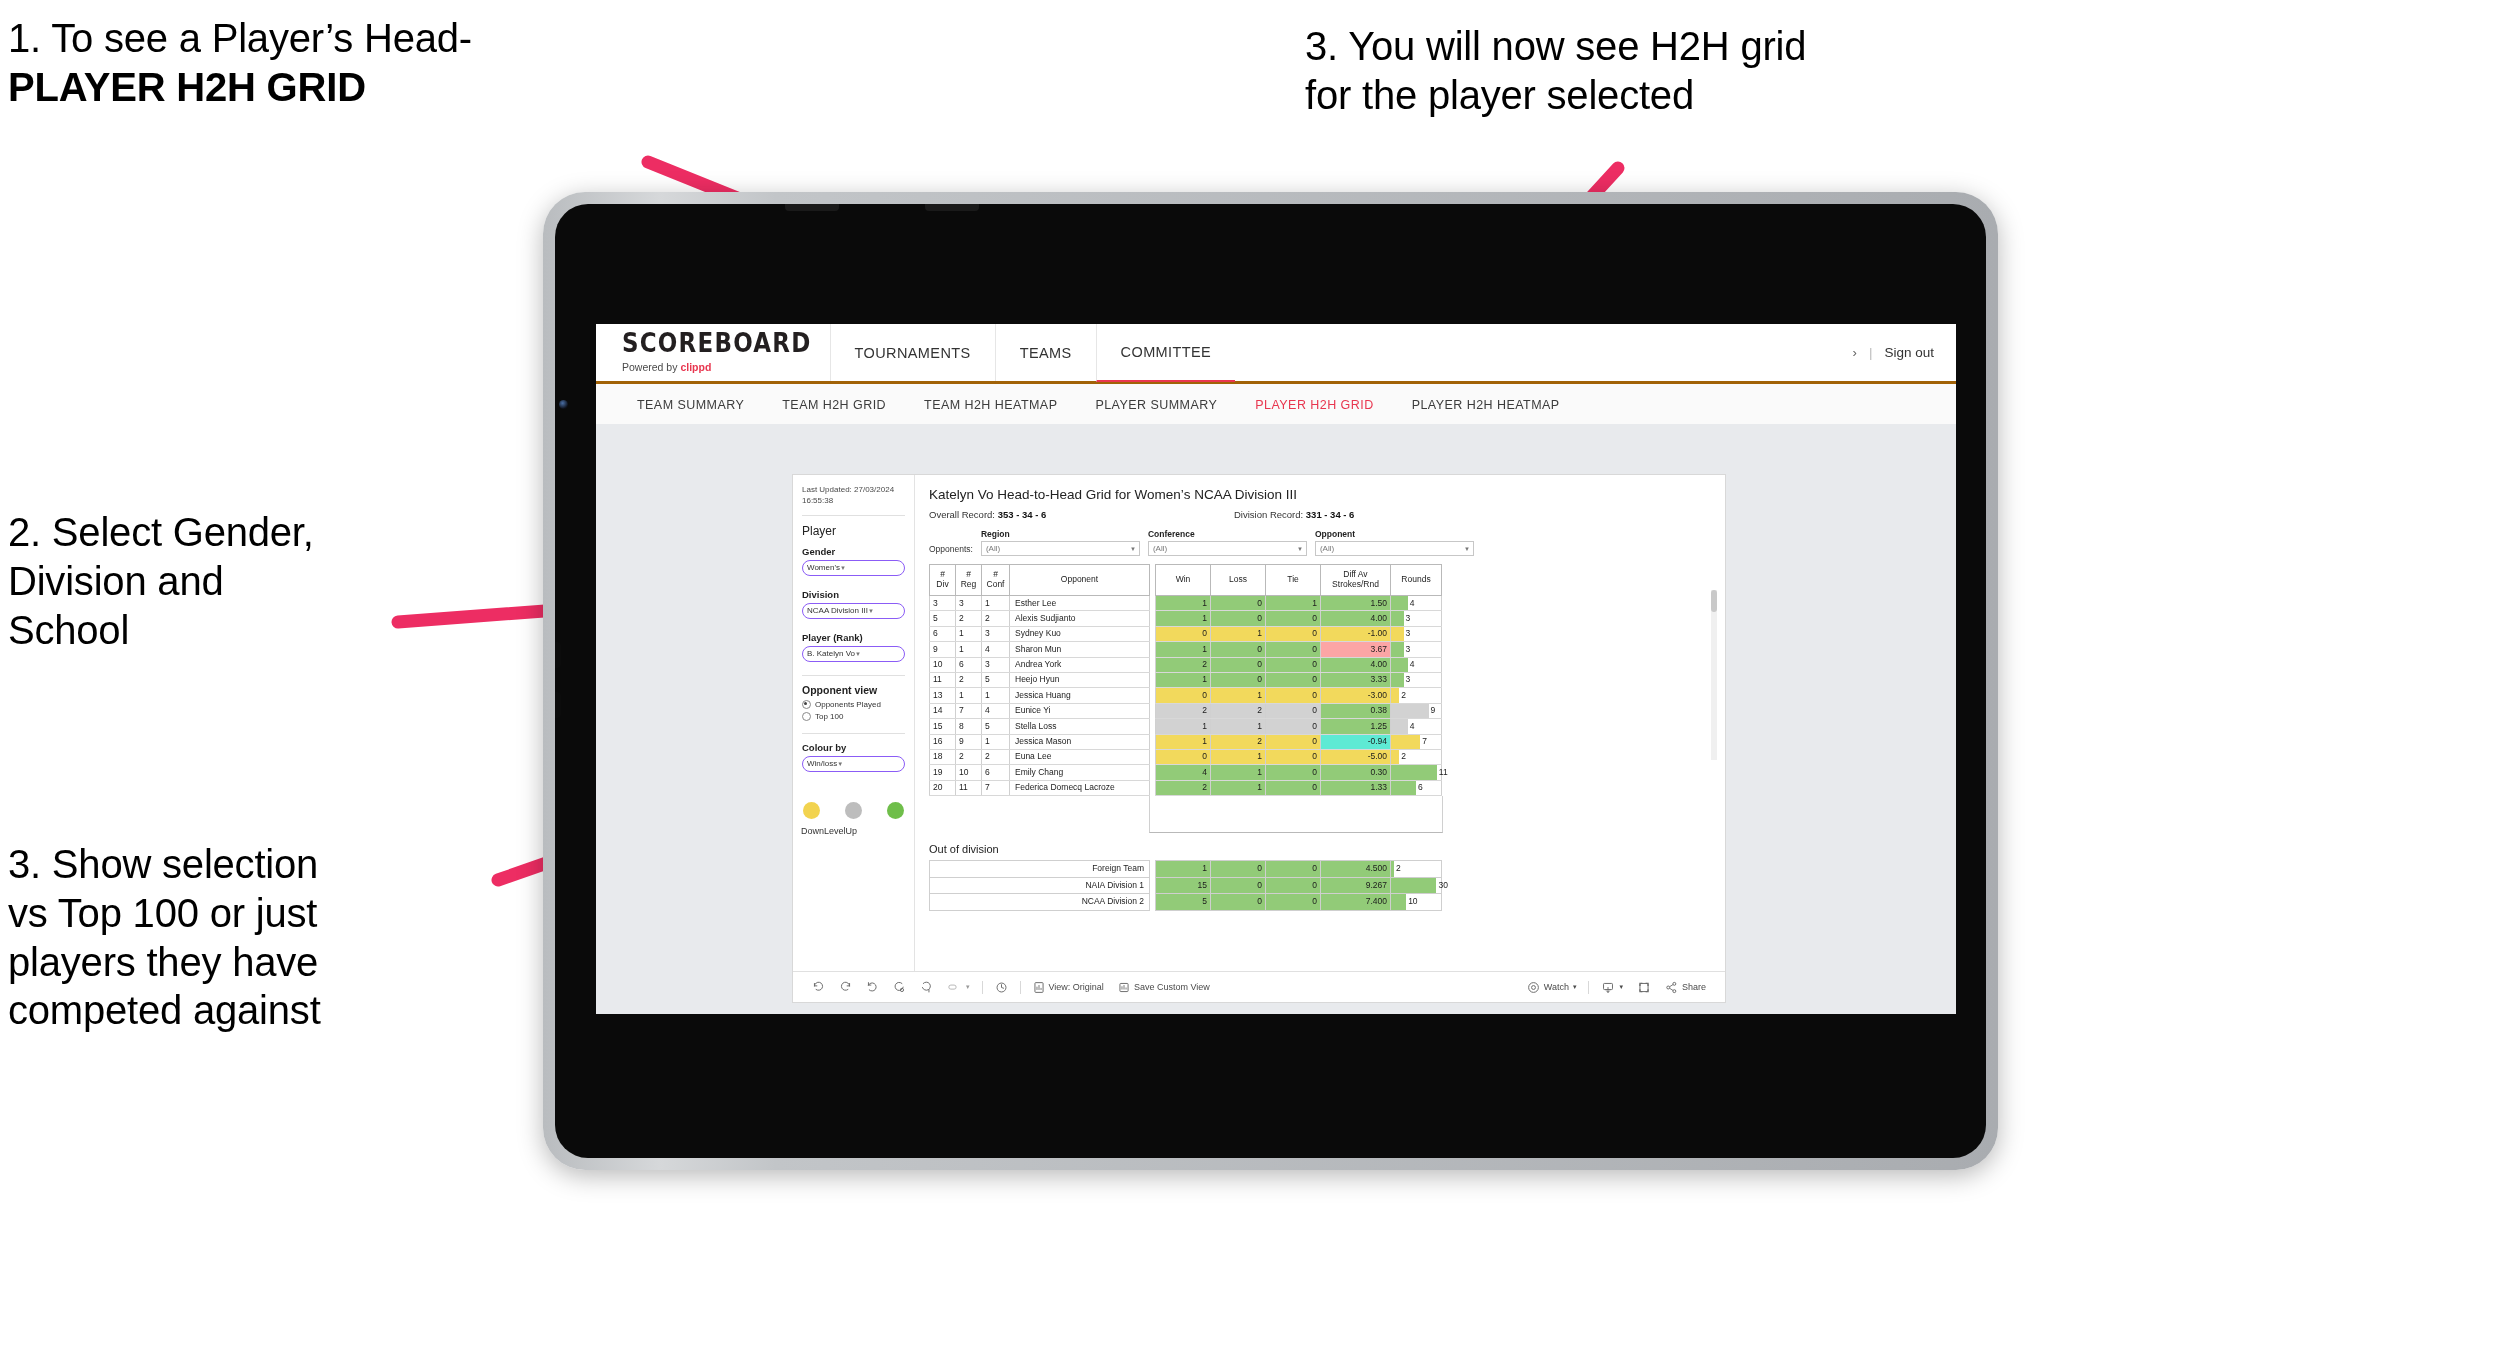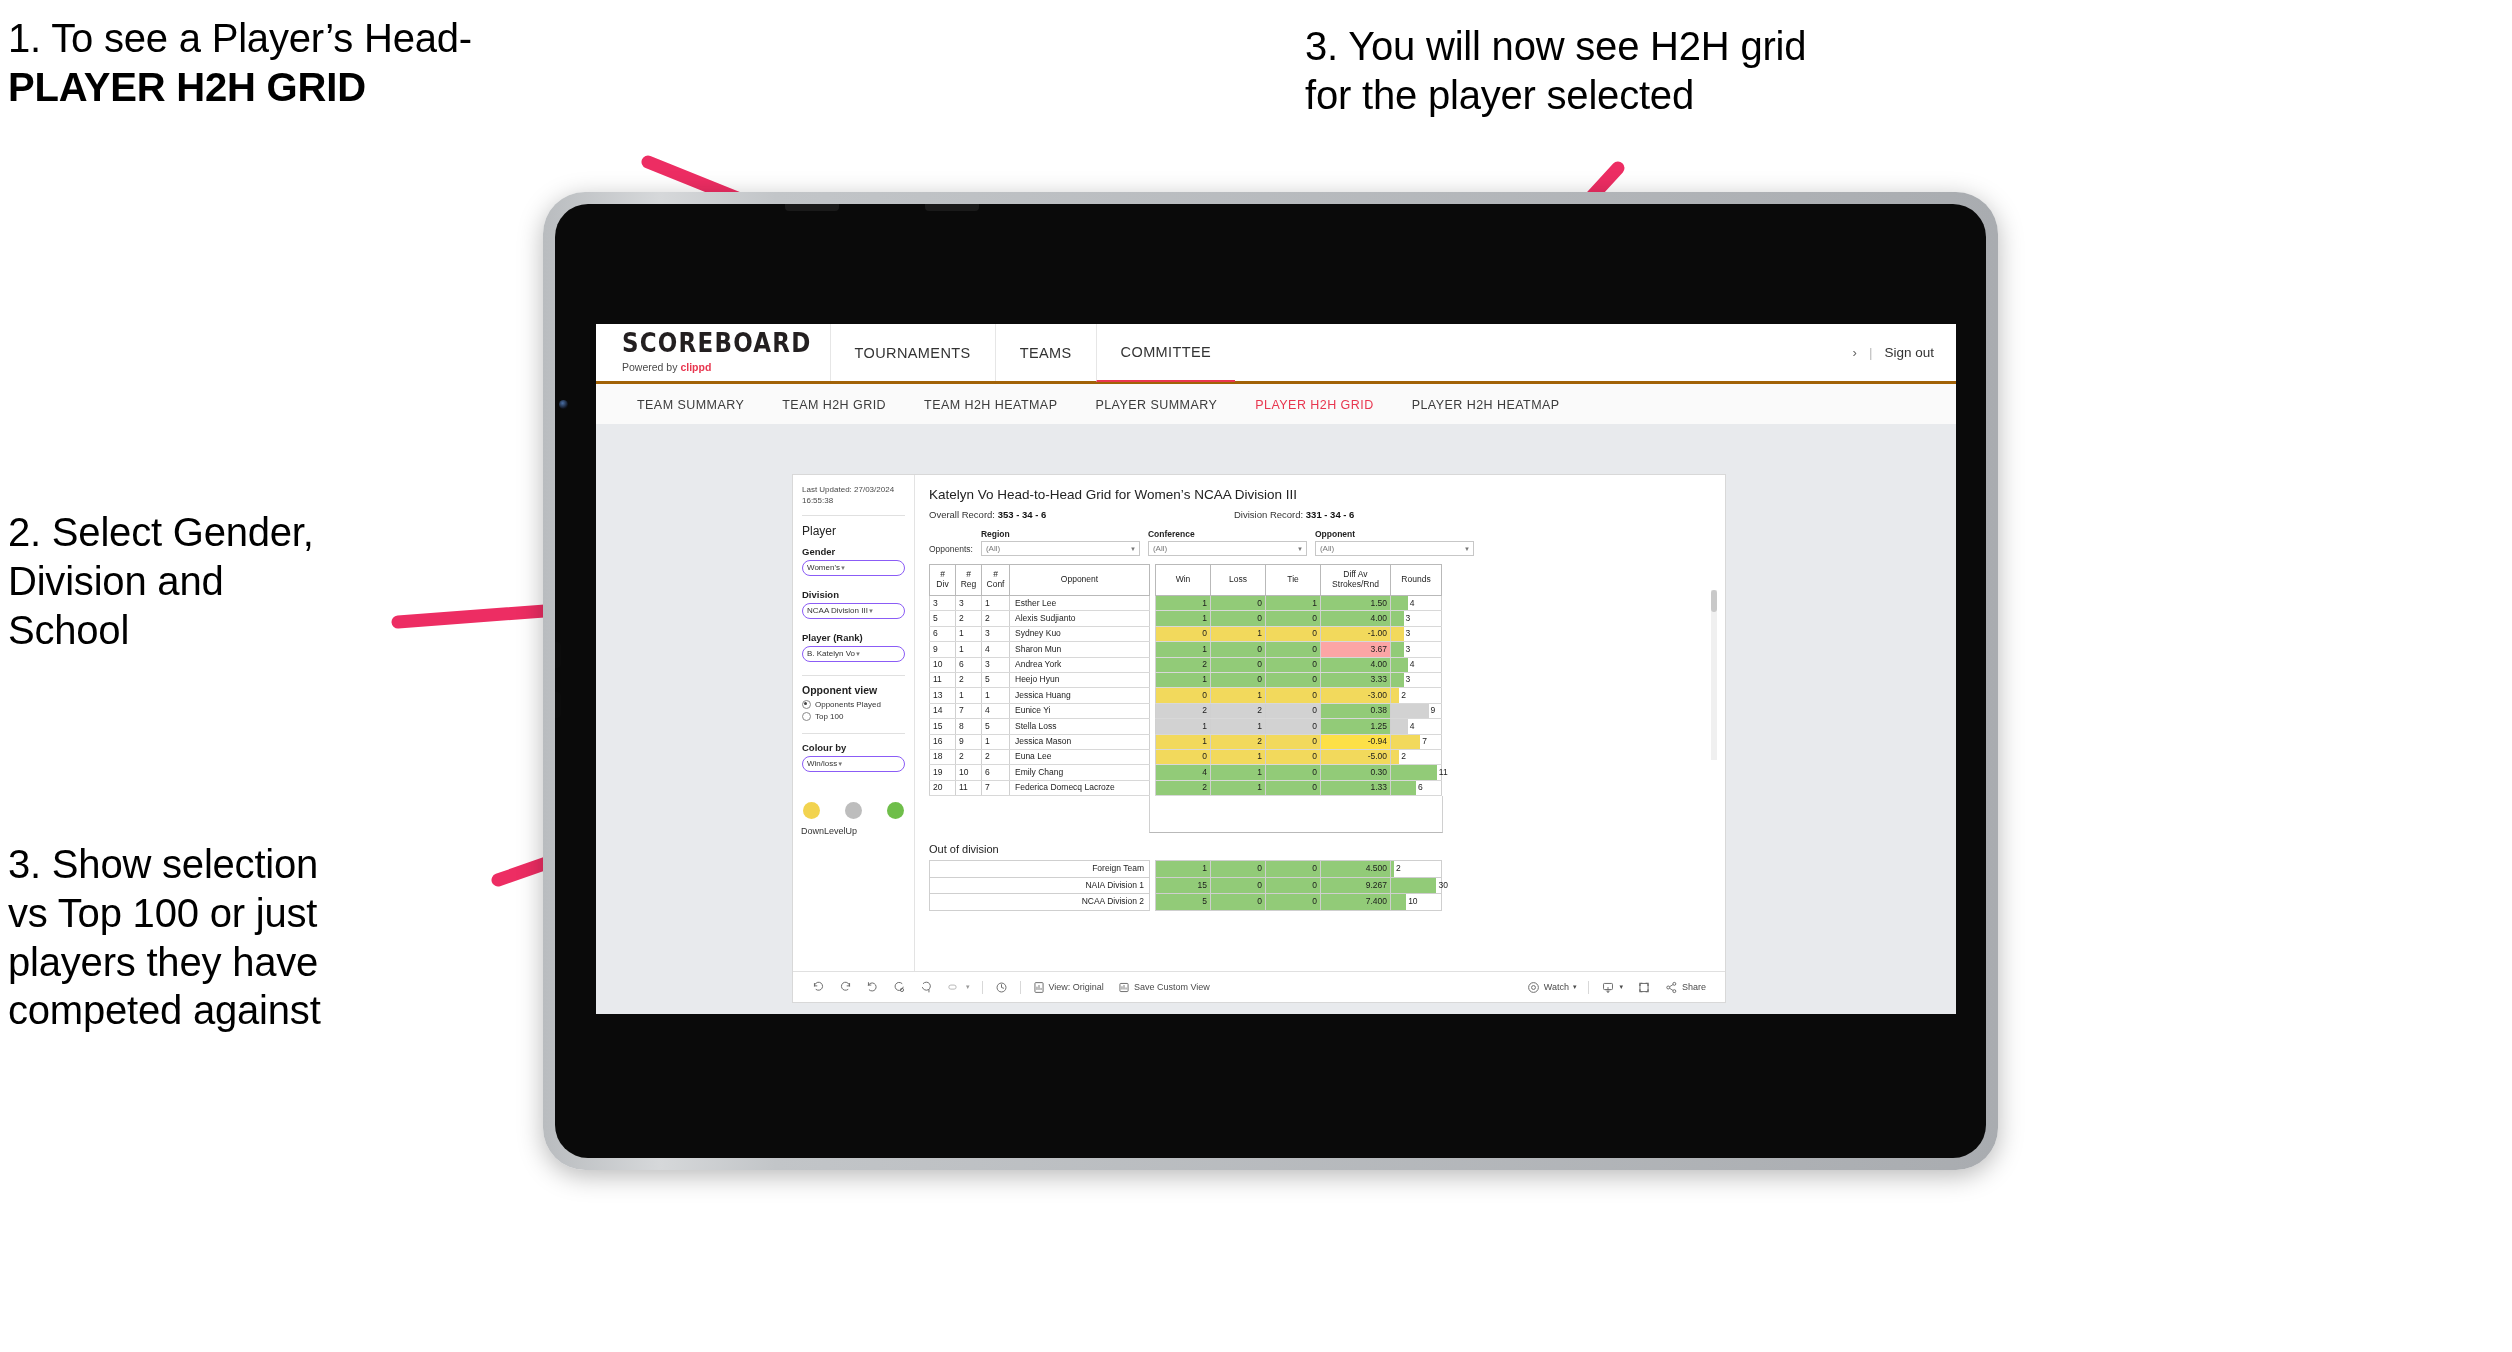--- a/index.html
+++ b/index.html
@@ -509,21 +509,21 @@
                       </tr>
                       <tr>
                         <td class="num">16</td>
                         <td class="num">9</td>
                         <td class="num">1</td>
                         <td class="nm">Jessica Mason</td>
                         <td class="colgap"></td>
                         <td class="val" style="background: rgb(242, 217, 92);">1</td>
                         <td class="val" style="background: rgb(242, 217, 92);">2</td>
                         <td class="val" style="background: rgb(242, 217, 92);">0</td>
-                        <td class="val" style="background: #fde047;">-0.94</td>
+                        <td class="val" style="background: #5eead4;">-0.94</td>
                         <td class="rounds">
                           <div class="rbar" style="width: 58.3333%; background: rgb(242, 217, 92);"></div>
                           <div class="rlabel" style="left: 58.3333%;">7</div>
                         </td>
                       </tr>
                       <tr>
                         <td class="num">18</td>
                         <td class="num">2</td>
                         <td class="num">2</td>
                         <td class="nm">Euna Lee</td>

